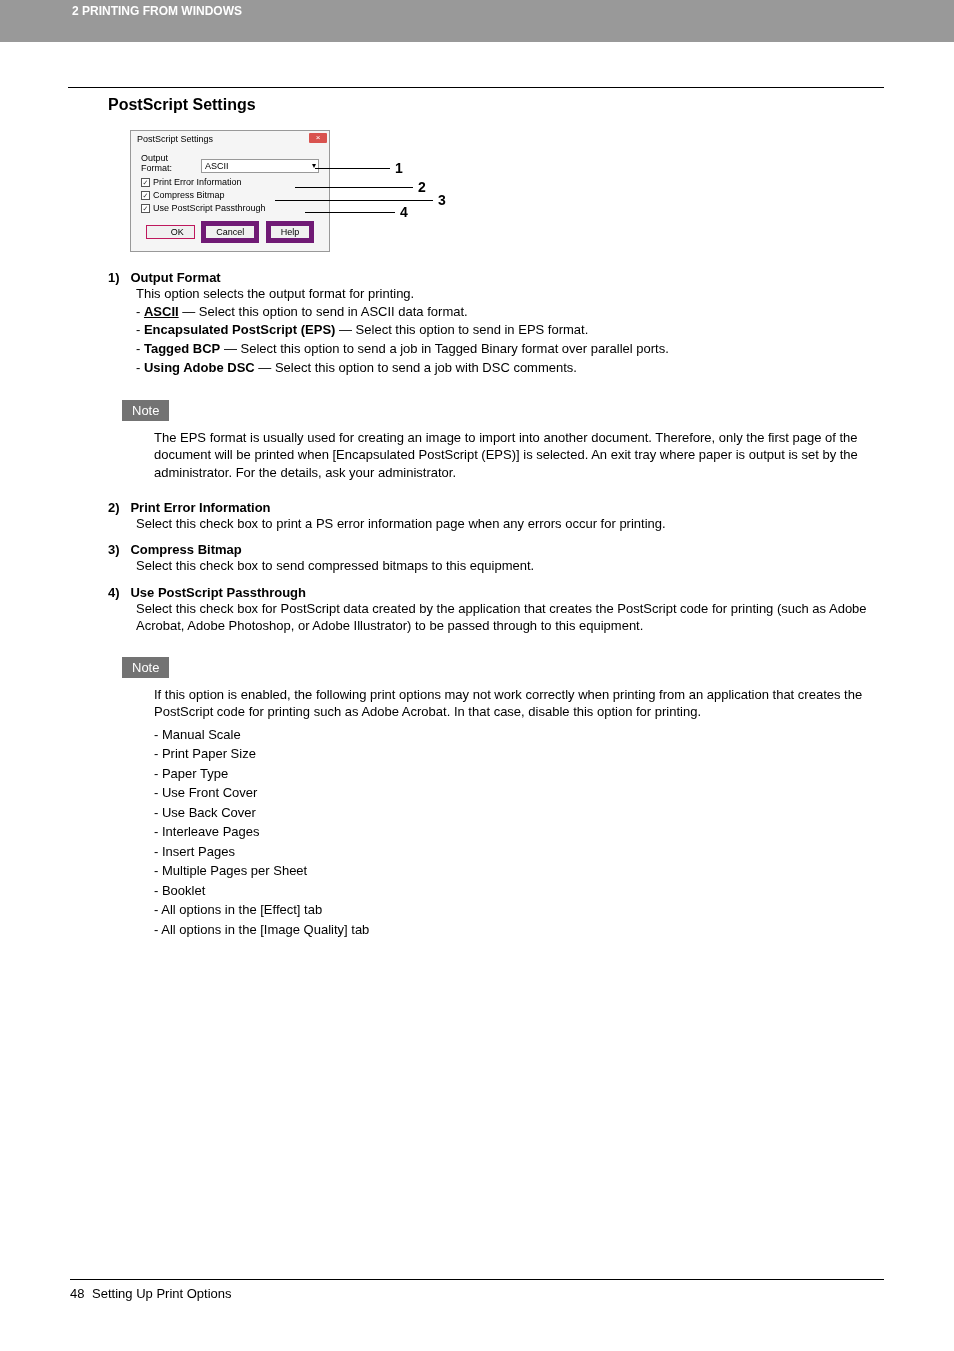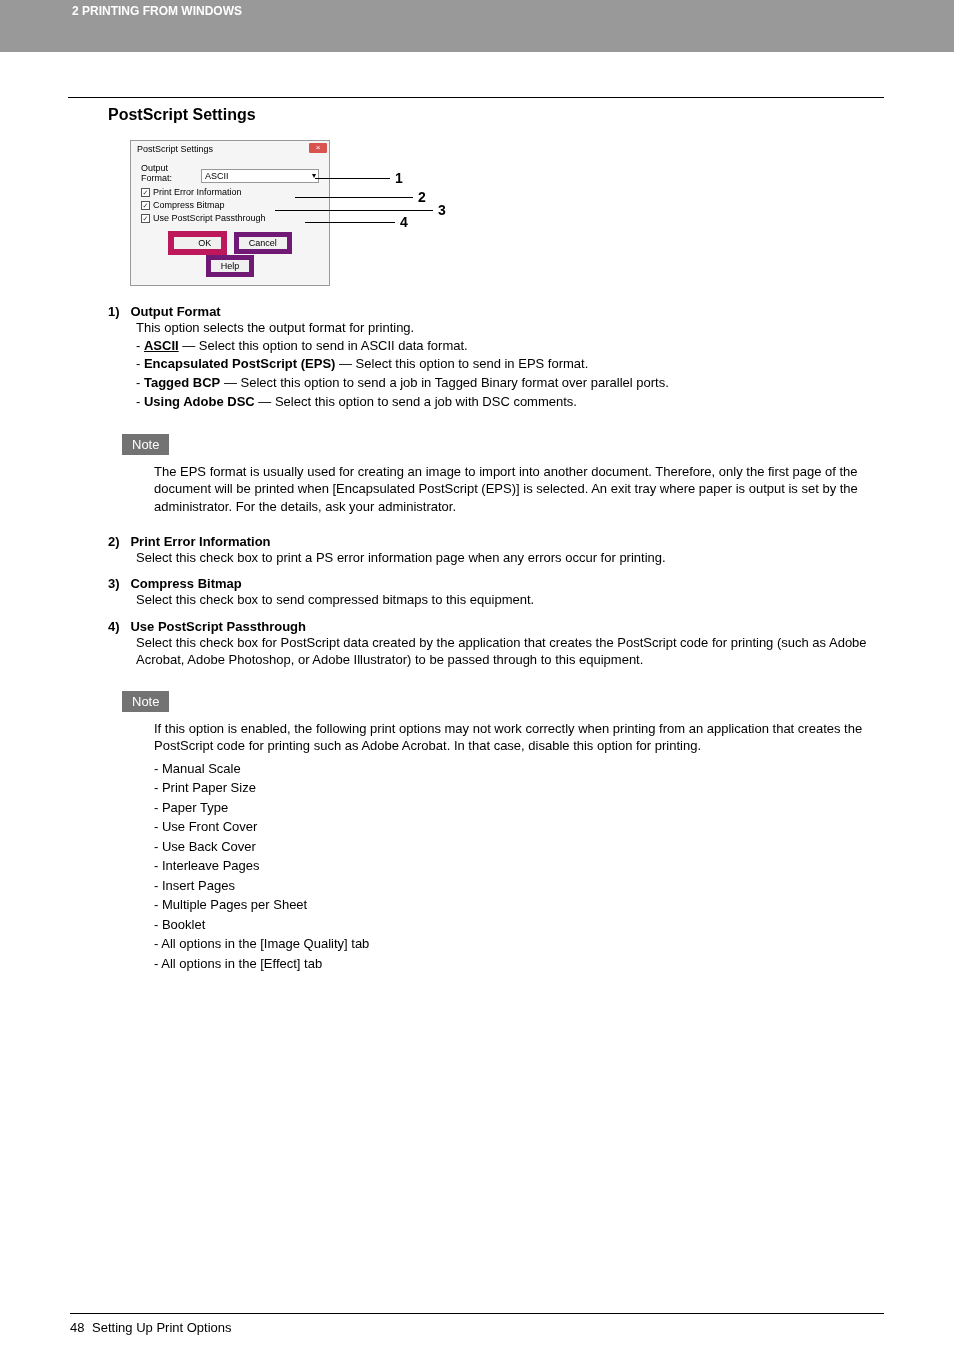--- a/index.html
+++ b/index.html
@@ -9,21 +9,21 @@
     color: #000;
     width: 954px;
     background: #fff;
   }
   .header-bar {
     background: #999;
     color: #fff;
     font-weight: bold;
     font-size: 12px;
     padding: 4px 14px 4px 72px;
-    height: 52px;
+    height: 42px;
     line-height: 14px;
   }
   .page-content {
     padding: 45px 70px 0 68px;
   }
   .section-rule {
     border-top: 1px solid #000;
     margin: 0 0 8px 0;
   }
   .section-title {
@@ -87,21 +87,21 @@
   }
   .dlg-btns { text-align:center; margin-top:8px; }
   .dlg-btn {
     display:inline-block;
     border:5px solid #701a75;
     background:#f0f0f0;
     font-size:9px;
     padding:1px 10px;
     margin:0 2px;
   }
-  .dlg-btn.primary { border:6px solid #be185d;padding-left:24px; }
+  .dlg-btn.primary { border:1px solid #be185d;padding-left:24px; }
   
   .callout { position:absolute; font-weight:bold; font-size:14px; }
   .leader {
     position:absolute;
     height:1px;
     background:#000;
   }
   
   .item-block { margin-left:40px; margin-bottom:10px; }
   .item-block .item-num { display:inline; font-weight:bold; }
@@ -239,22 +239,22 @@
   <ul class="note-list">
     <li class="dash">Manual Scale</li>
     <li class="dash">Print Paper Size</li>
     <li class="dash">Paper Type</li>
     <li class="dash">Use Front Cover</li>
     <li class="dash">Use Back Cover</li>
     <li class="dash">Interleave Pages</li>
     <li class="dash">Insert Pages</li>
     <li class="dash">Multiple Pages per Sheet</li>
     <li class="dash">Booklet</li>
+    <li class="dash">All options in the [Effect] tab</li>
     <li class="dash">All options in the [Image Quality] tab</li>
-    <li class="dash">All options in the [Effect] tab</li>
   </ul>
 
 </div>
 
 <div class="footer">
   <div class="footer-rule"></div>
   <div class="footer-text">
     <span class="pn">48</span>
     <span>Setting Up Print Options</span>
   </div>

